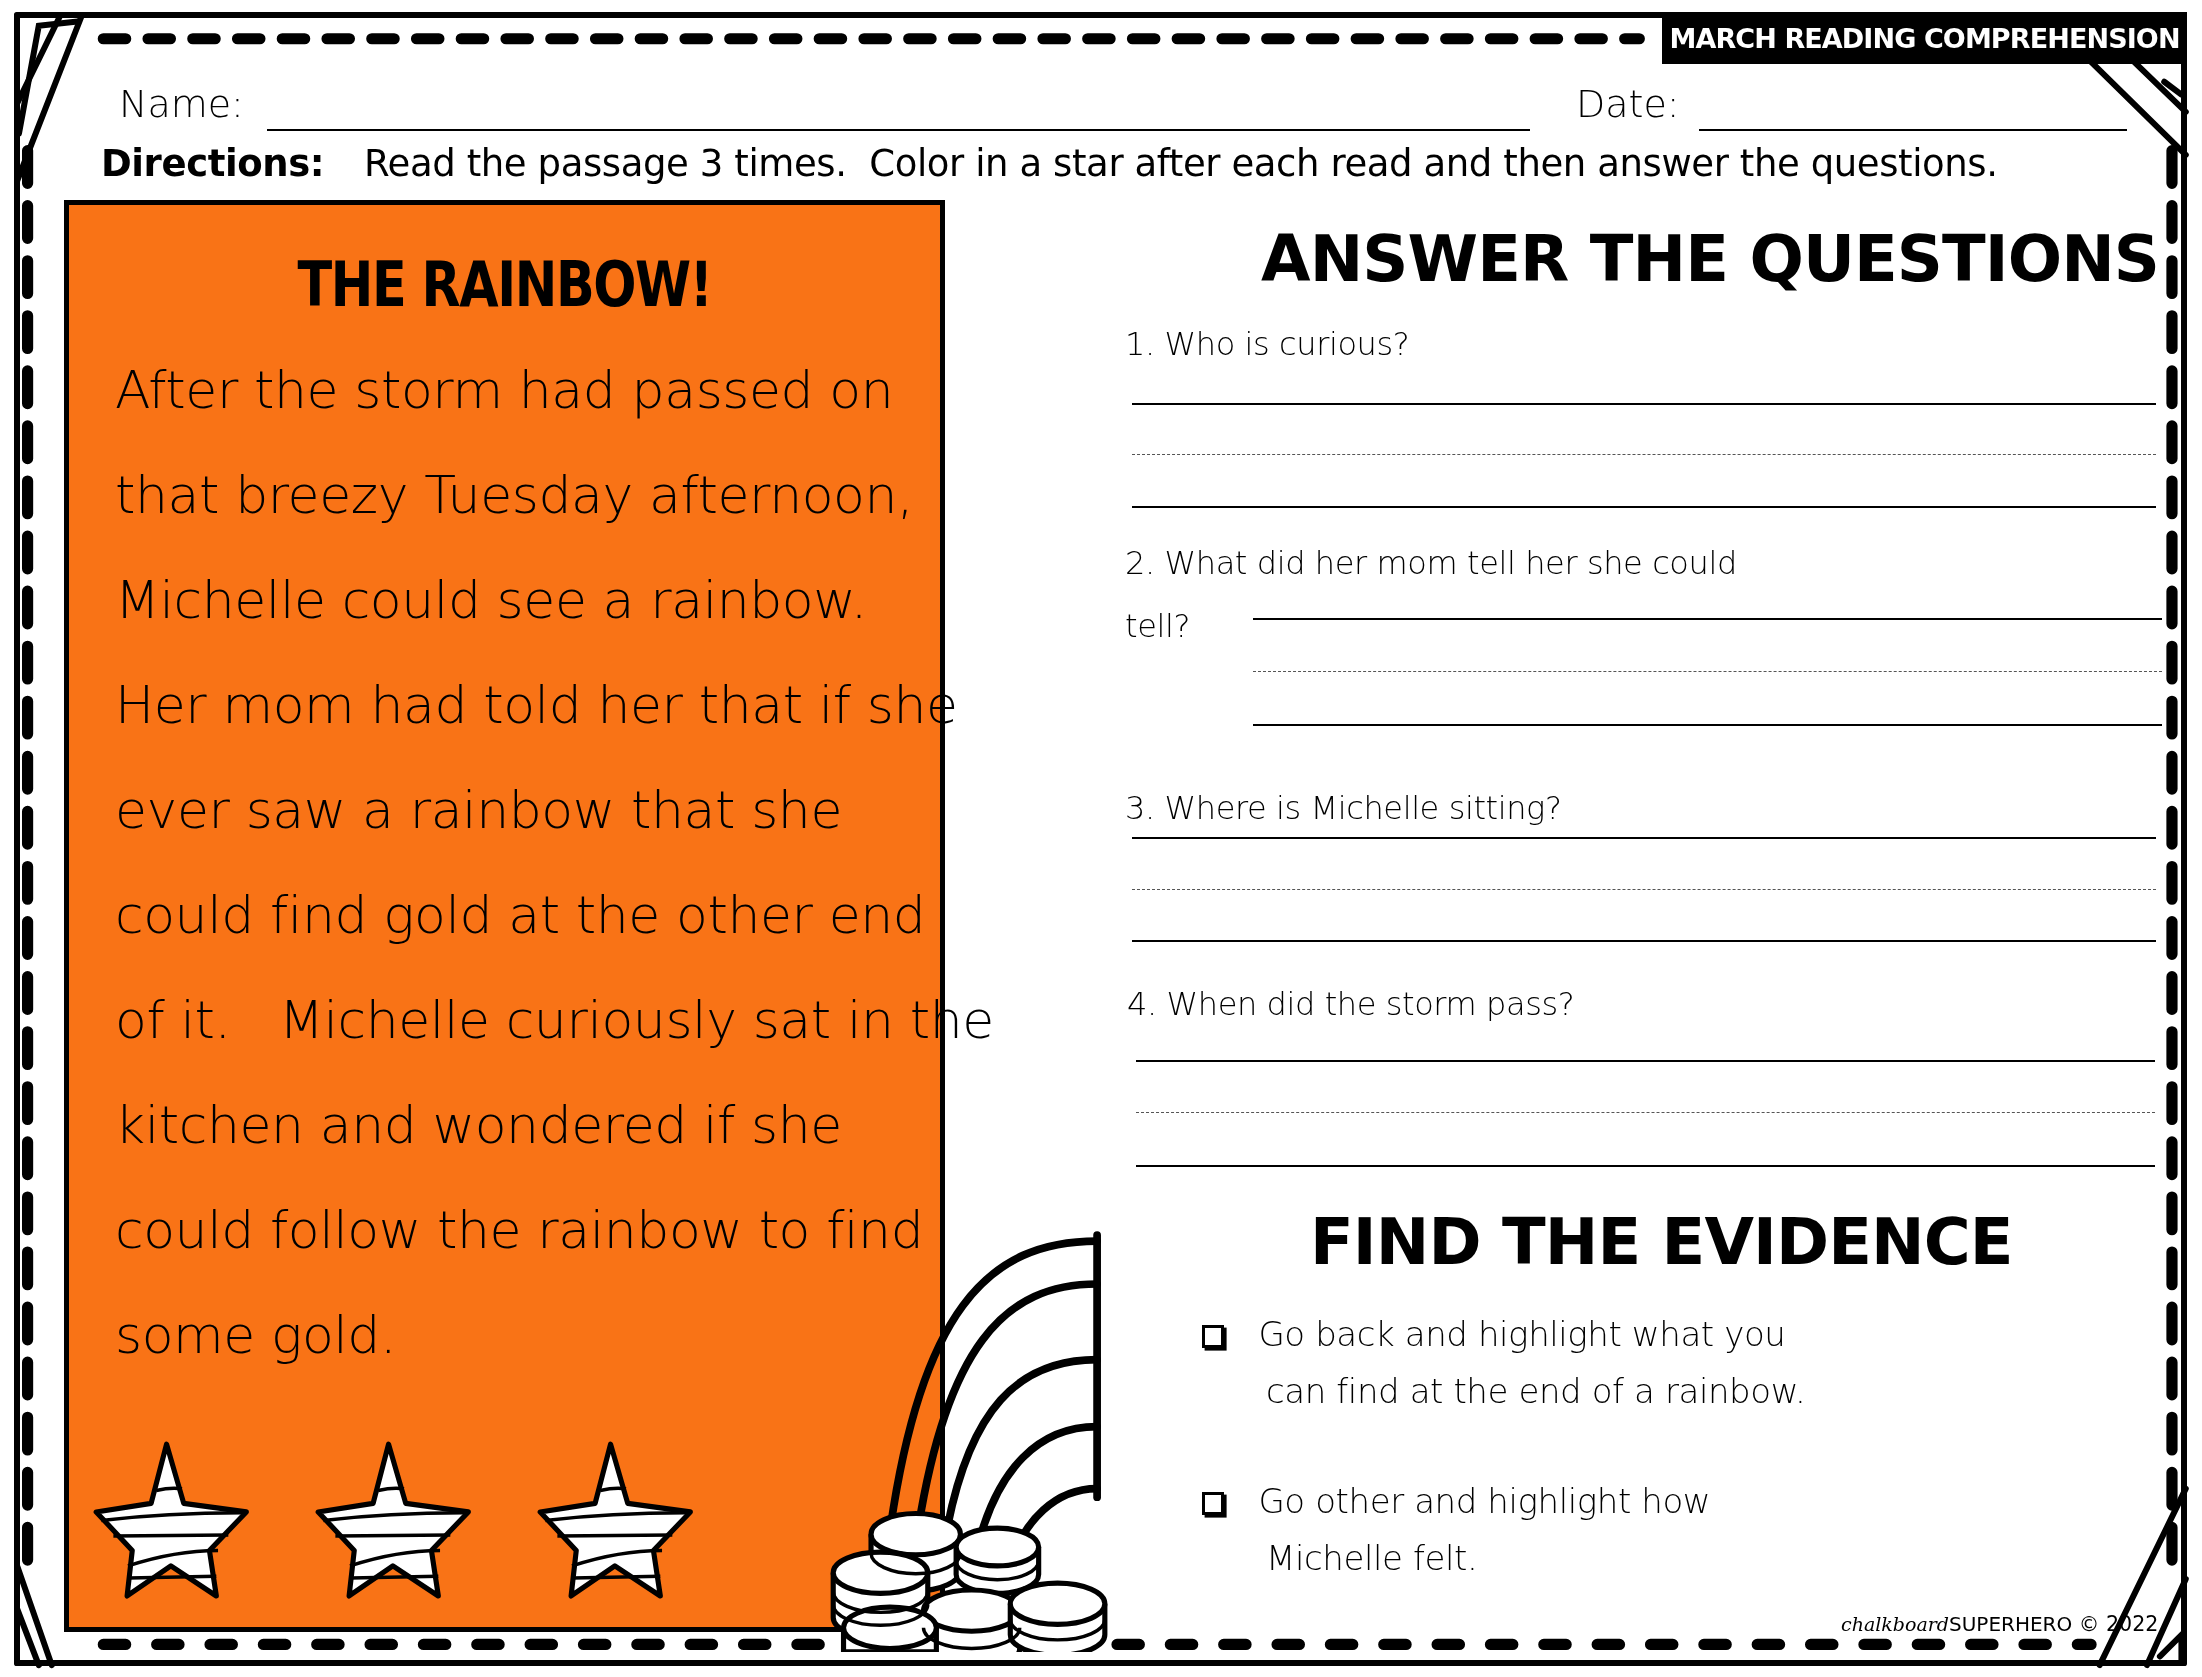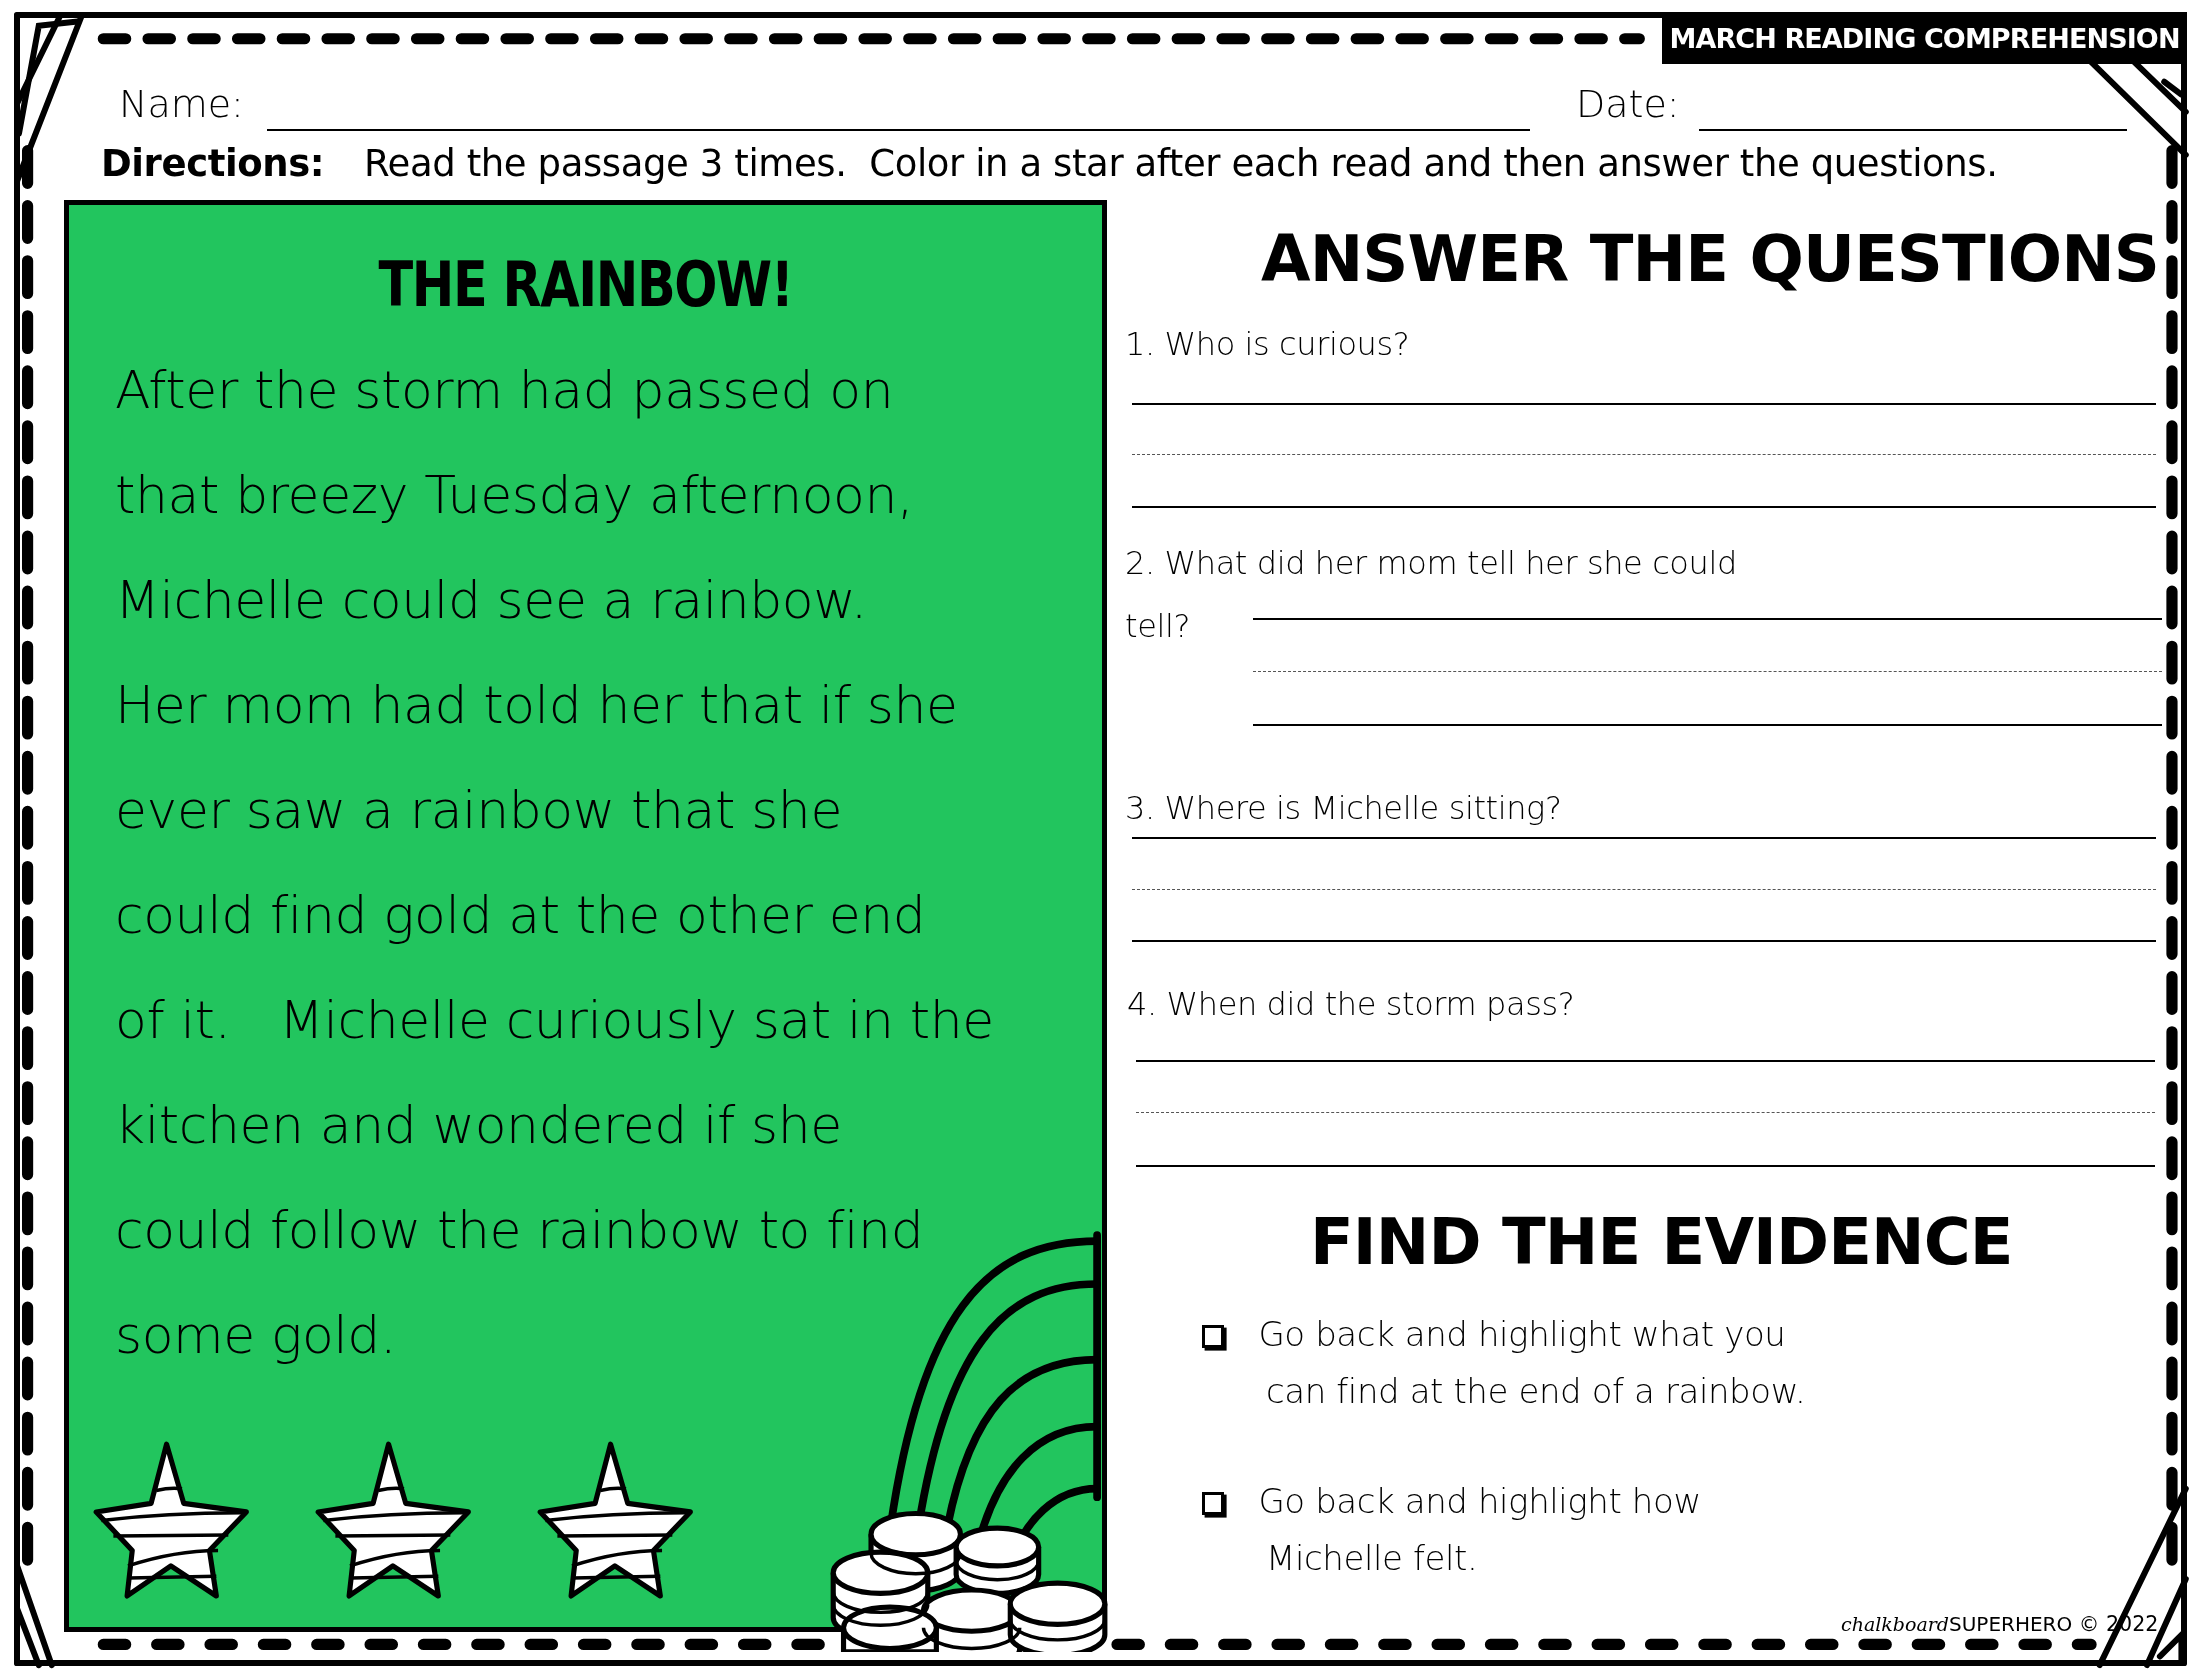--- a/index.html
+++ b/index.html
@@ -24,22 +24,22 @@
     font-weight: 300; white-space: nowrap;
   }
   .line-solid { height: 0; border-top: 2.6px solid #000; }
   .line-dashed { height: 0; border-top: 1.7px dashed #555; }
   .directions {
     left: 101px; top: 142px; font-size: 37px; font-family: "DejaVu Sans", sans-serif;
     white-space: nowrap; letter-spacing: -0.4px;
   }
   .directions b { font-weight: bold; }
   .passage-box {
-    left: 64px; top: 200px; width: 1043px; height: 1432px;
-    border: 5.2px solid #000; box-sizing: border-box; background: #22c55e;
+    left: 64px; top: 200px; width: 881px; height: 1432px;
+    border: 5.2px solid #000; box-sizing: border-box; background: #f97316;
   }
   .passage-title {
     left: 0; width: 100%; top: 43px; text-align: center;
     font-family: "DejaVu Sans", sans-serif; font-weight: bold; font-size: 62px;
     letter-spacing: -1.7px; transform: scaleX(0.82);
   }
   .passage-line {
     left: 46px; font-family: "DejaVu Sans", sans-serif; font-size: 52px;
     white-space: nowrap; letter-spacing: -0.4px; font-weight: 300;
   }
@@ -241,21 +241,21 @@
 <div class="abs line-solid" style="left:1136px; top:1165px; width:1019px;"></div>
 
 <div class="abs right-title" style="left:1310px; top:1205px;">FIND THE EVIDENCE</div>
 
 <div class="abs evidence-item" style="left:1202px; top:1306px;">
   <span class="checkbox" style="vertical-align:middle; margin-right:34px;"></span><span>Go back and highlight what you</span><br>
   <span style="display:inline-block;width:64px"></span><span>can find at the end of a rainbow.</span>
 </div>
 
 <div class="abs evidence-item" style="left:1202px; top:1473px;">
-  <span class="checkbox" style="vertical-align:middle; margin-right:34px;"></span><span>Go back and highlight how</span><br>
+  <span class="checkbox" style="vertical-align:middle; margin-right:34px;"></span><span>Go other and highlight how</span><br>
   <span style="display:inline-block;width:64px"></span><span>Michelle felt.</span>
 </div>
 
 <div class="abs copyright">
   <span class="script">chalkboard</span><span class="brand">SUPERHERO</span>
   <span>© 2022</span>
 </div>
 
 
 </body></html>

